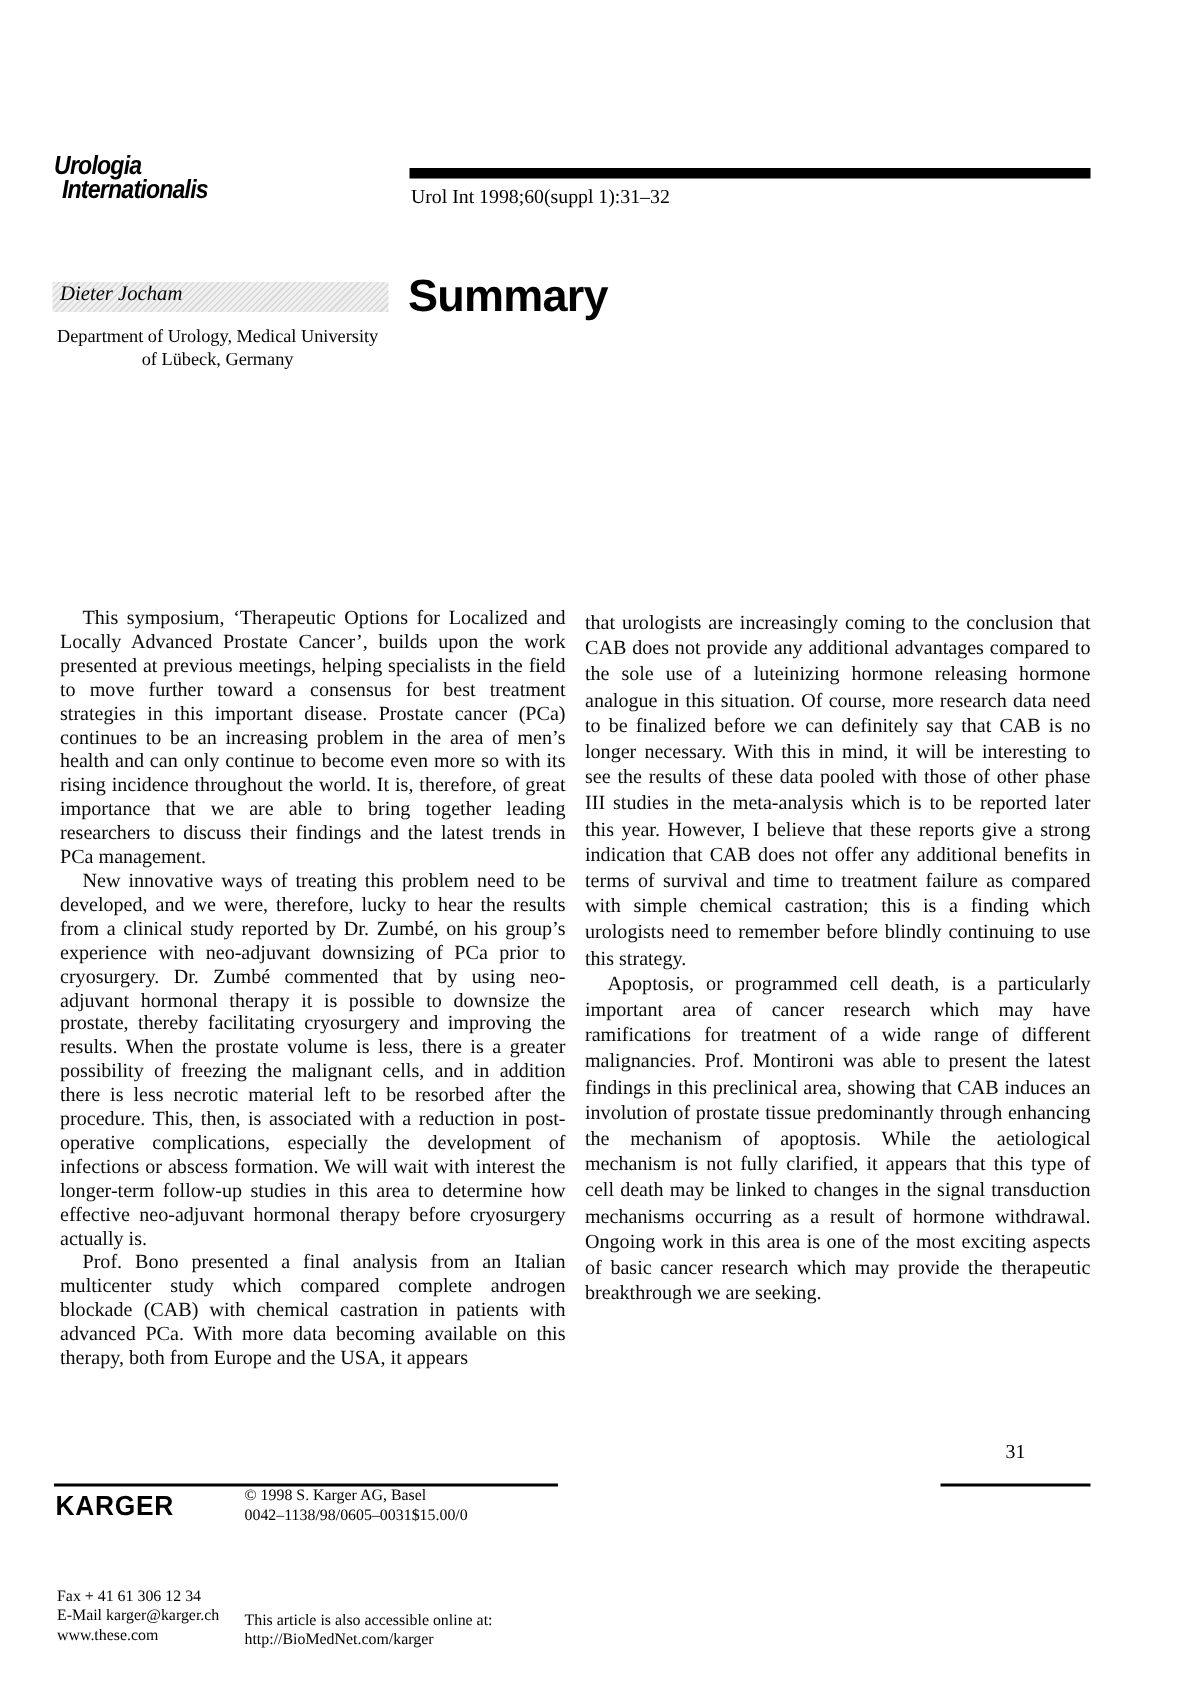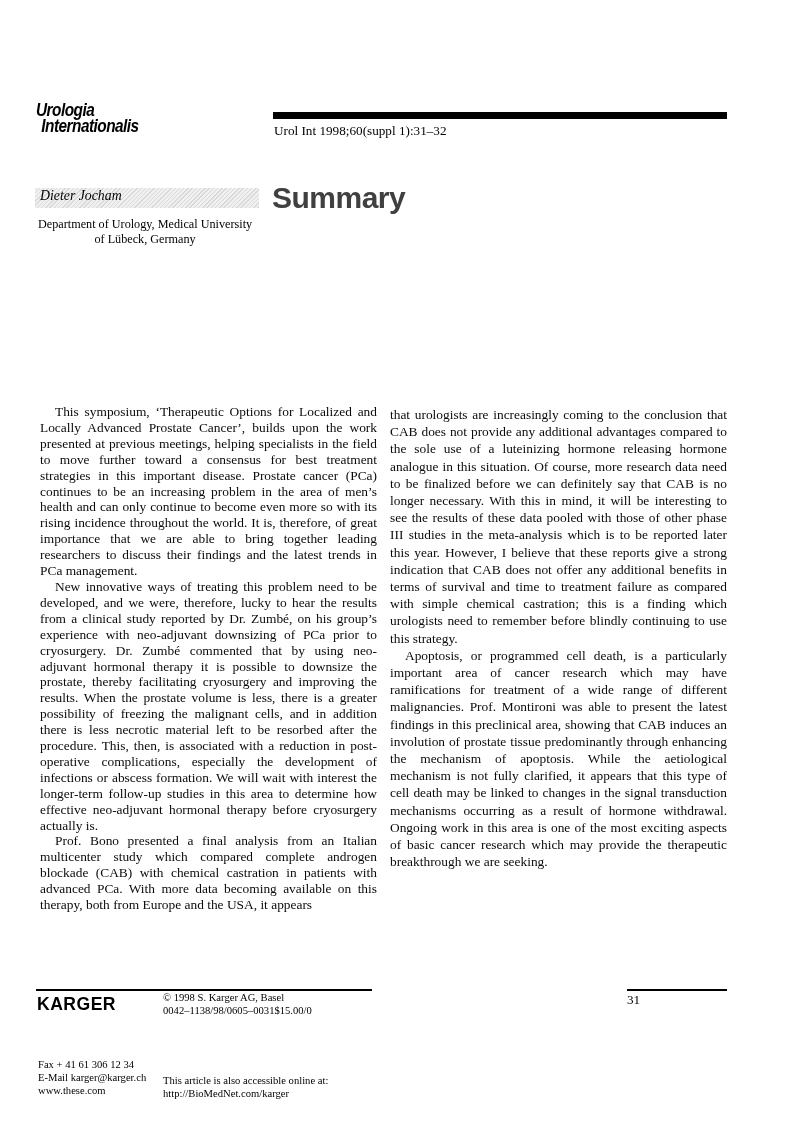--- a/index.html
+++ b/index.html
@@ -48,21 +48,21 @@
   .affiliation {
     left: 38px; top: 217px;
     font-size: 12.2px; line-height: 15px; color: #000; text-align: center;
   }
 
   
   .article-title {
     left: 272px; top: 181px;
     font-family: "Liberation Sans", sans-serif;
     font-weight: bold; font-size: 30px; letter-spacing: -0.5px;
-    color: #404040;
+    color: #000000;
   }
 
   
   .col {
     text-align: justify;
     font-size: 13.4px;
     color: #0a0a0a;
   }
   .col p { text-indent: 15px; }
   .col p.no-indent { text-indent: 0; }
@@ -85,22 +85,22 @@
   }
   .footer-copyright {
     left: 163px; top: 991px;
     font-size: 10.6px; line-height: 13px; color: #000;
   }
   .footer-online {
     left: 163px; top: 1028px;
     font-size: 10.6px; line-height: 13px; color: #000; margin-top: 46px;
   }
   .page-number {
-    left: 627px; top: 992px; width: 100px;
-    text-align: left; font-size: 13.2px; color: #000;
+    left: 627px; top: 960px; width: 100px;
+    text-align: center; font-size: 13.2px; color: #000;
   }
 </style>
 </head>
 <body>
 
 <div class="abs journal-logo">
   <div class="line1">Urologia</div>
   <div class="line2">Internationalis</div>
 </div>
 

